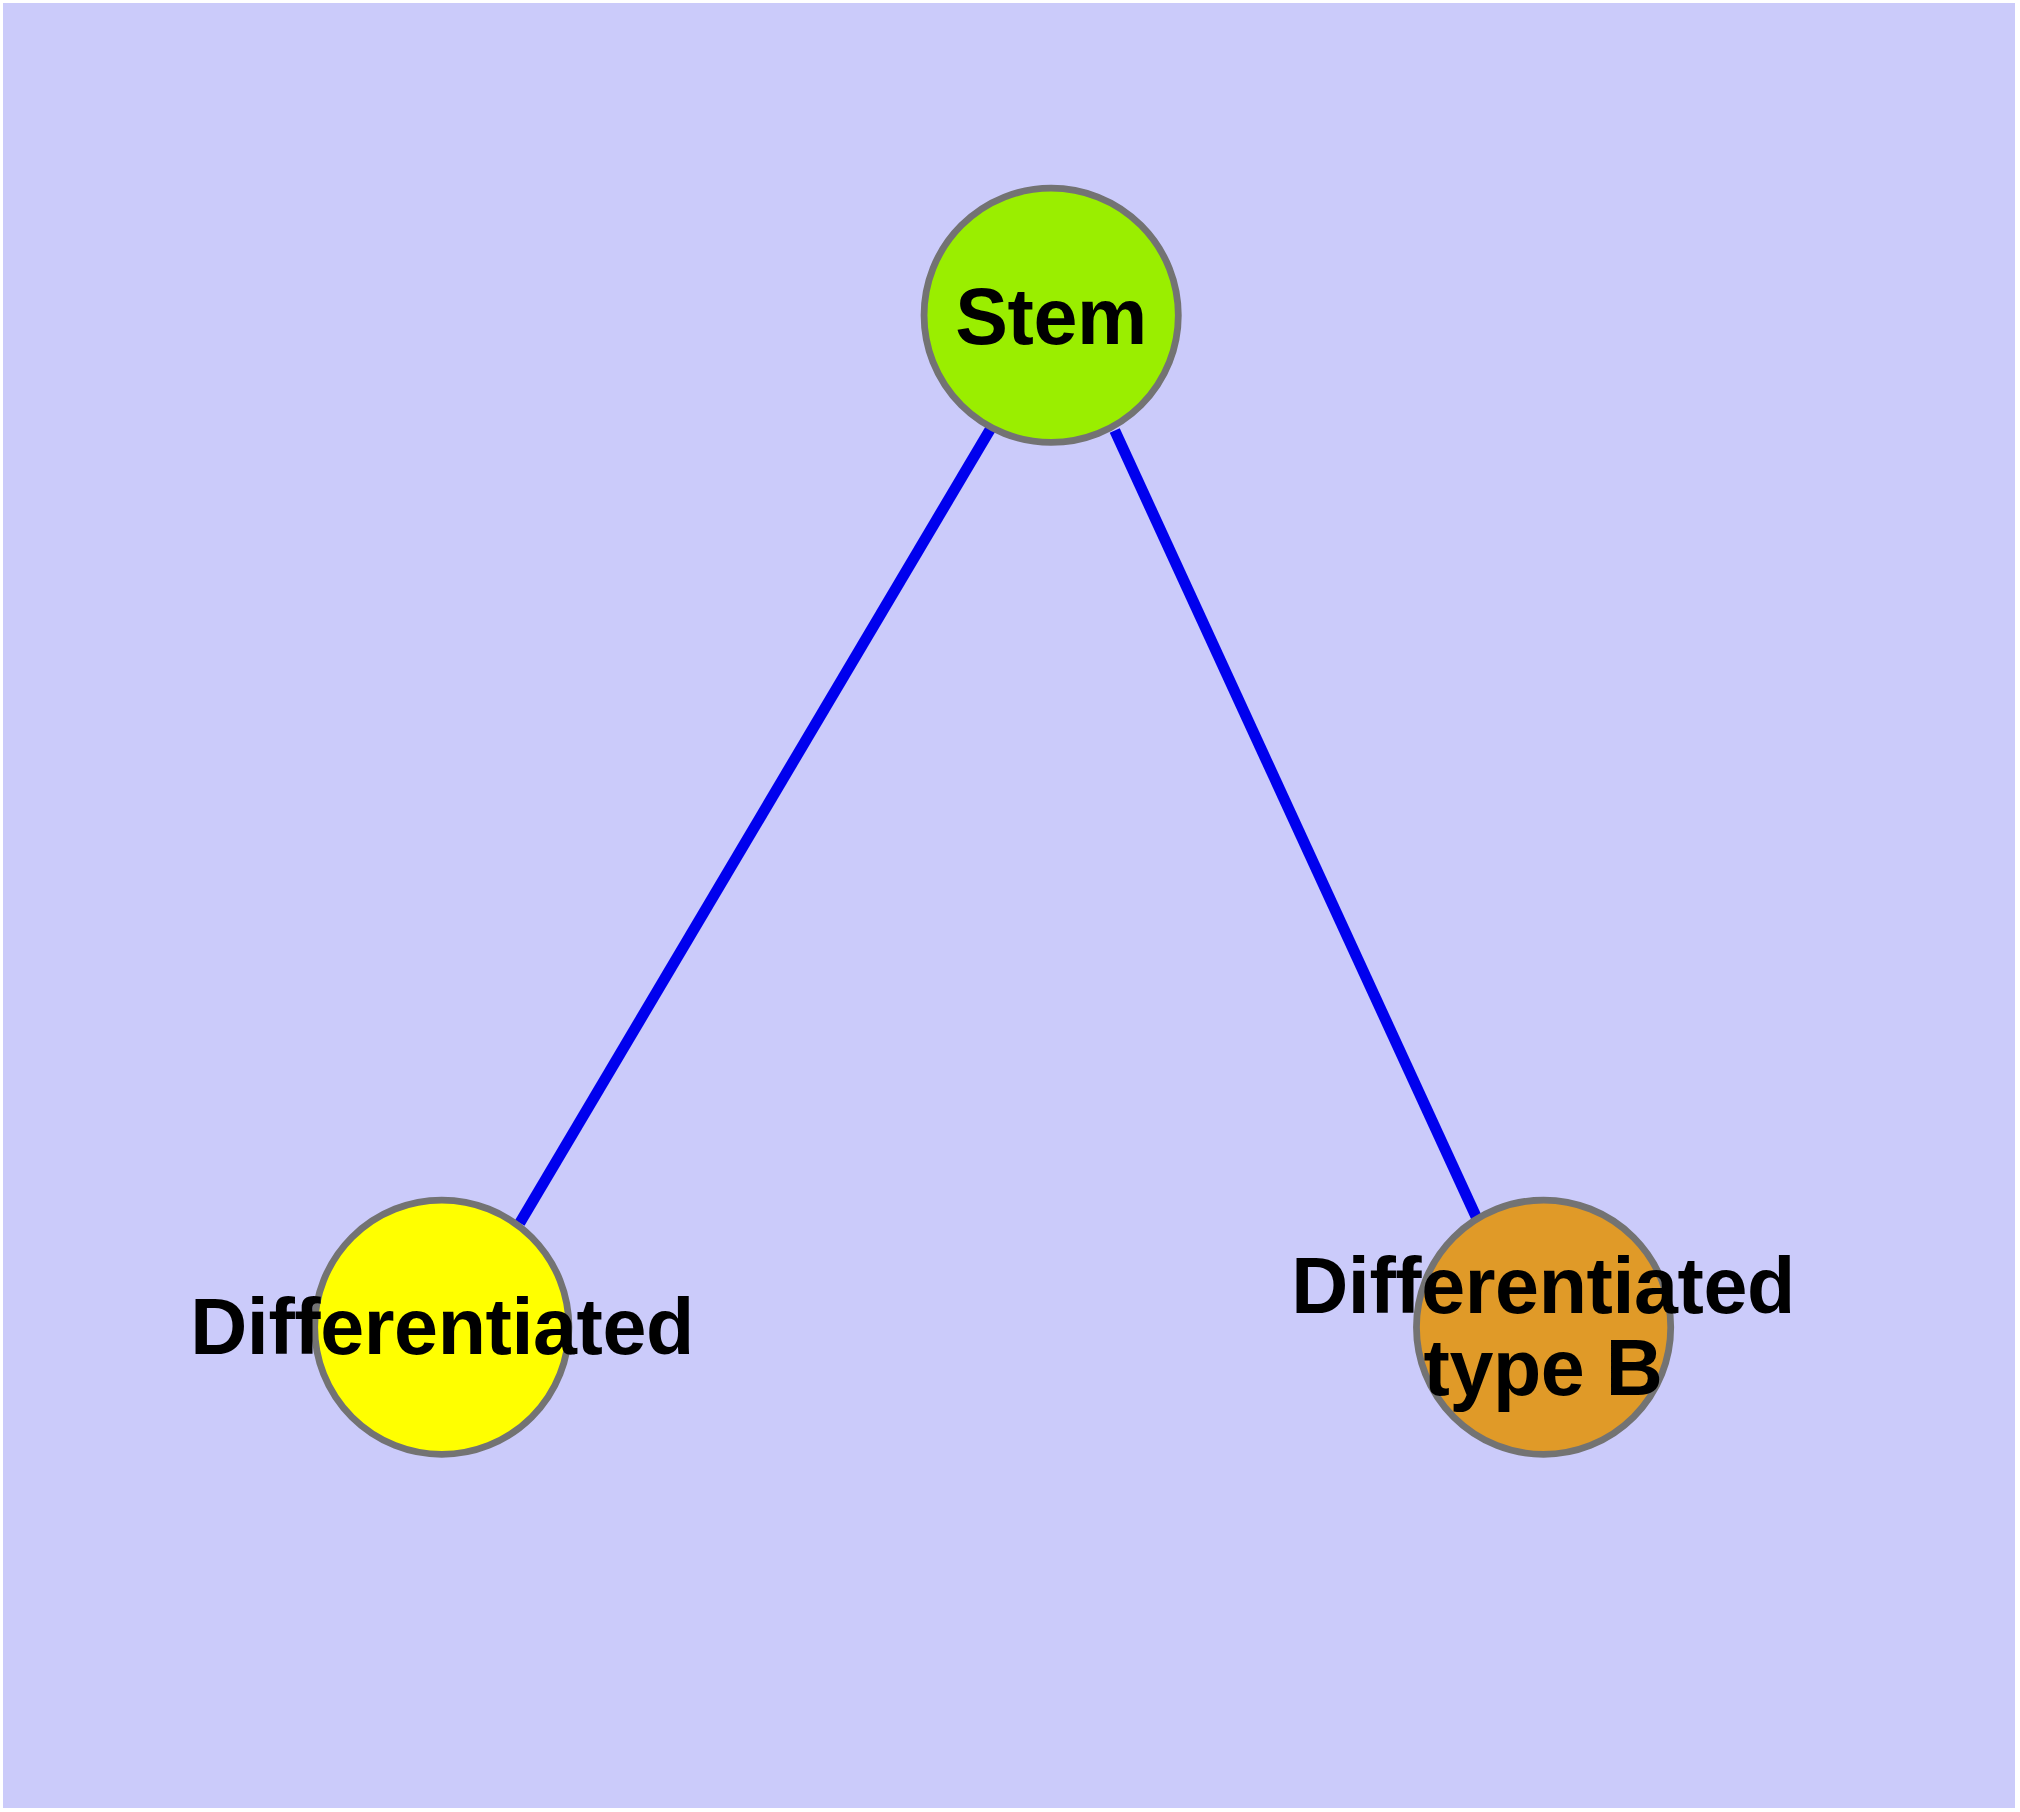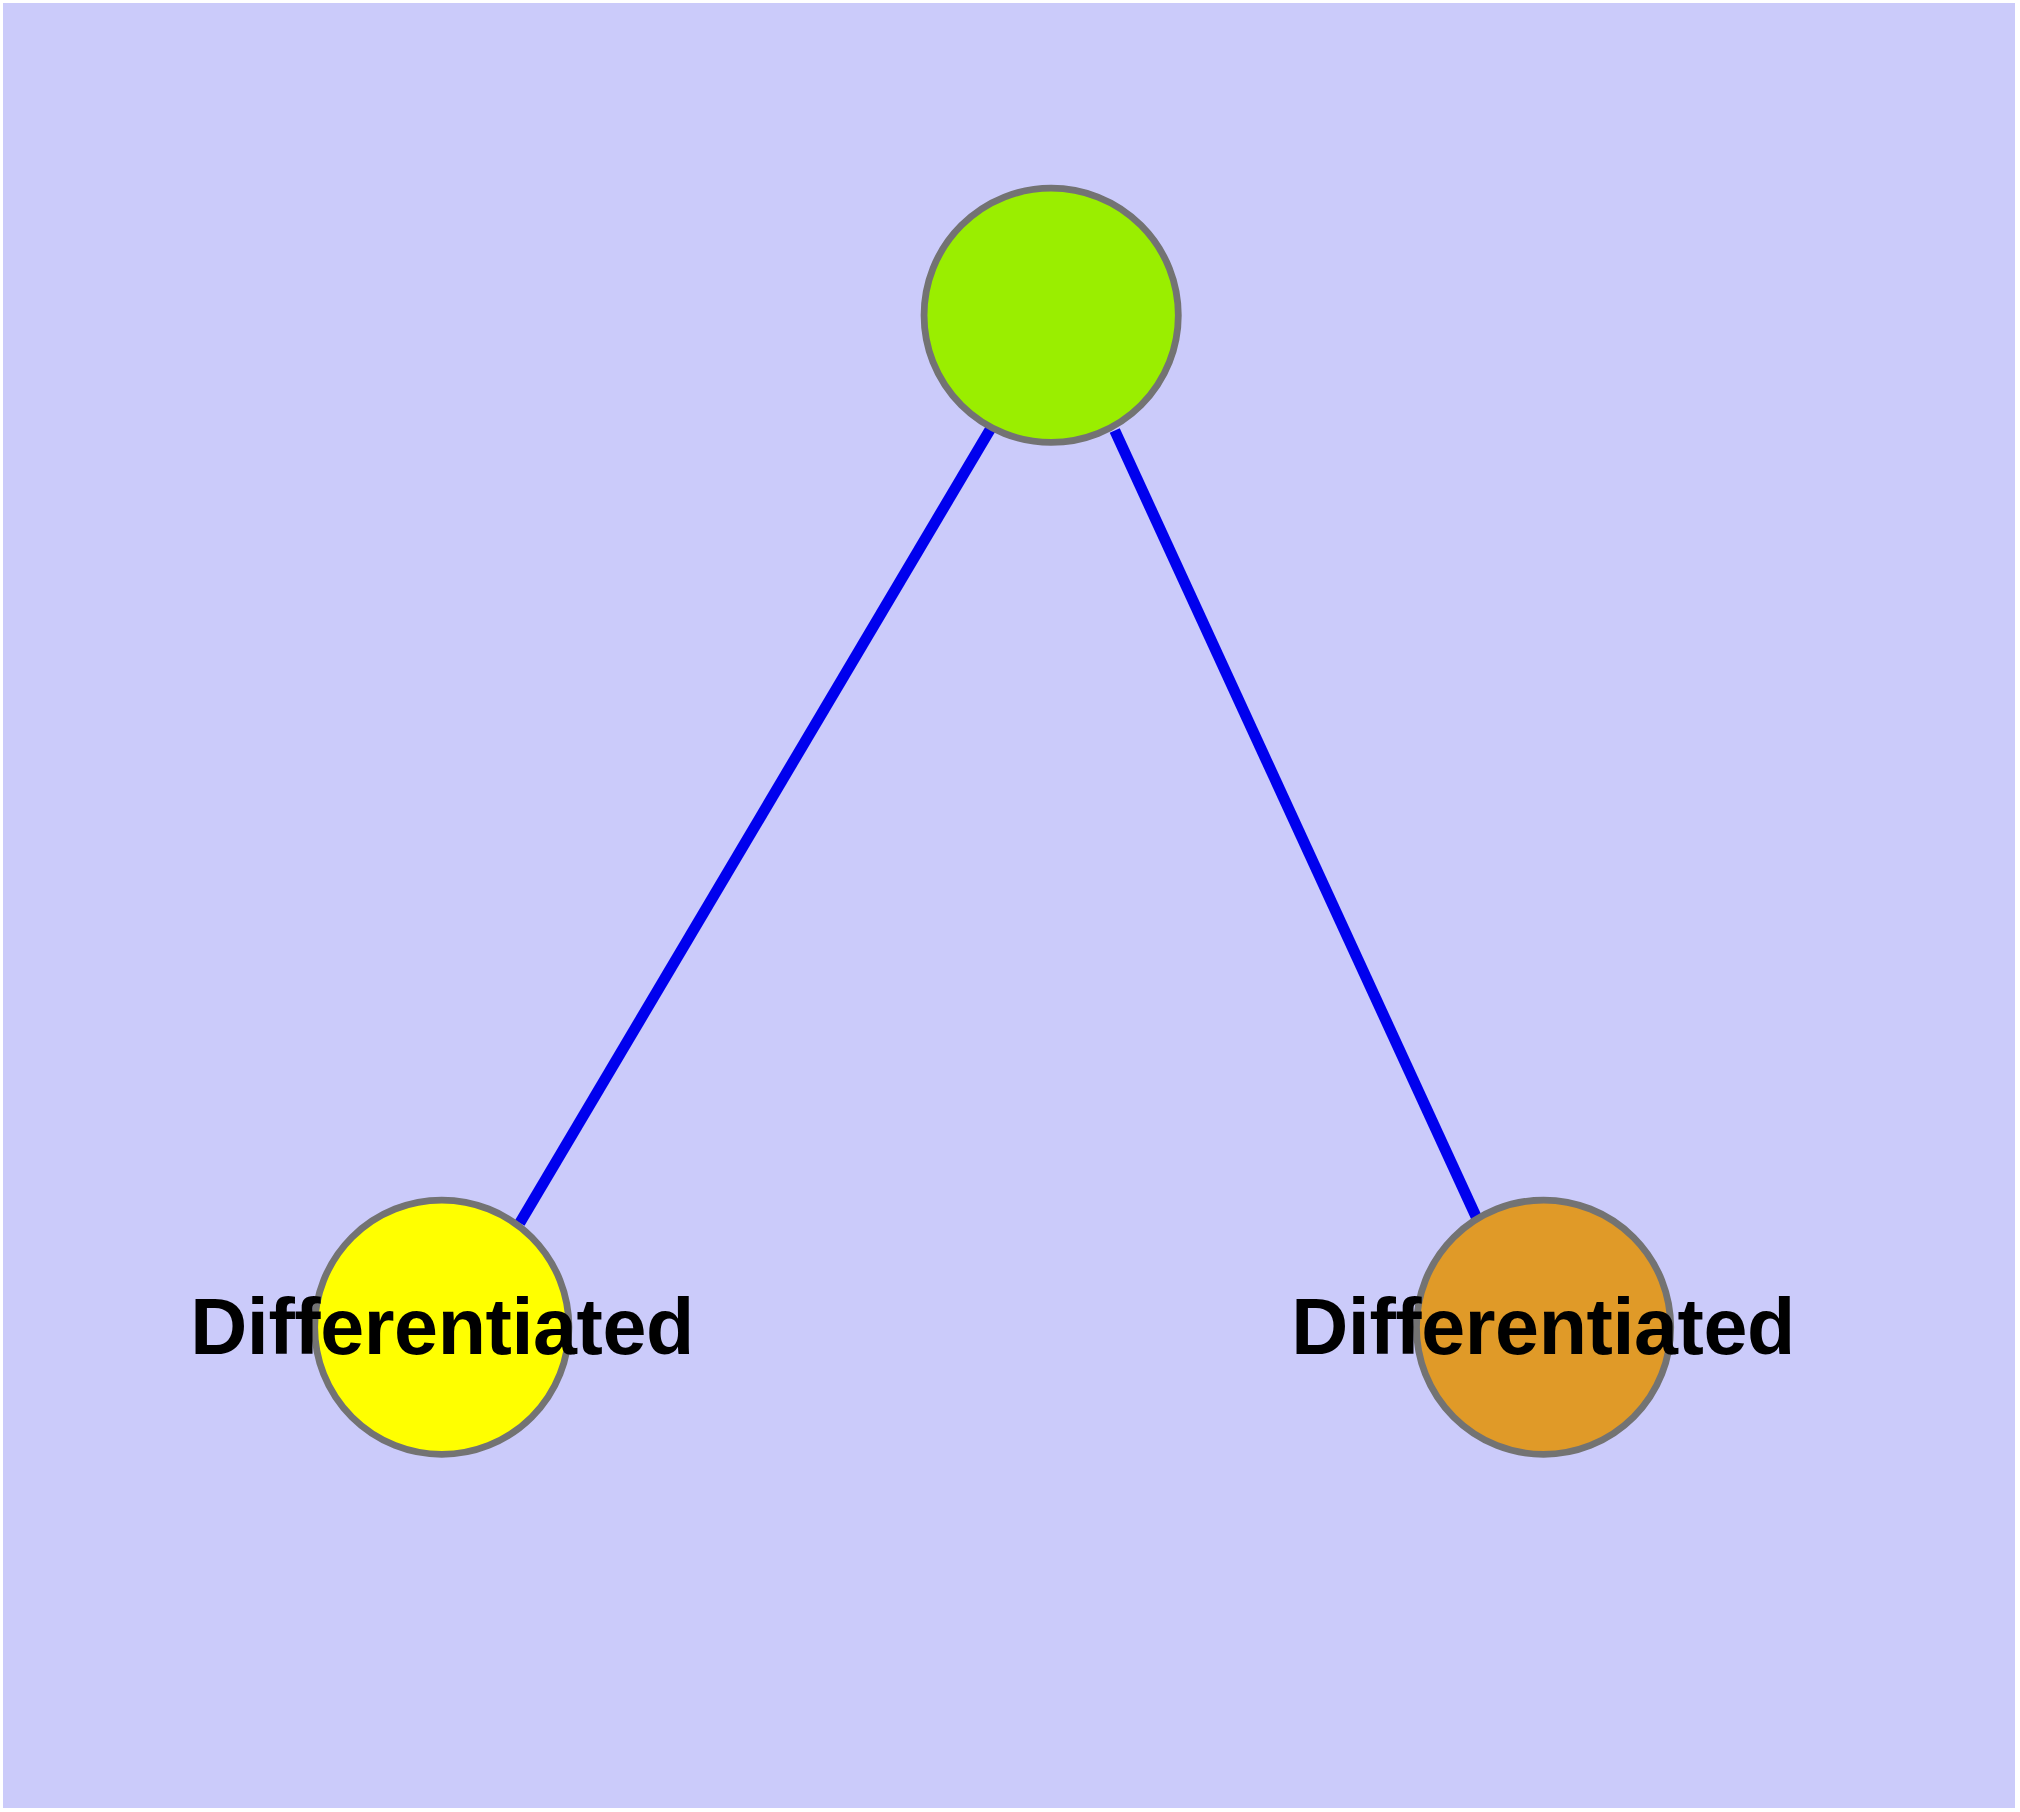--- a/index.html
+++ b/index.html
@@ -67,23 +67,27 @@
       <line class="edge-line" x1="1169" y1="505" x2="613" y2="1443"></line>
       <line class="edge-line" x1="1315" y1="508" x2="1742" y2="1437"></line>
     </g>
     <g>
       <circle class="node-circle" cx="1240" cy="372" r="150" fill="#9aee00"></circle>
       <circle class="node-circle" cx="521" cy="1566" r="150" fill="#ffff00"></circle>
       <circle class="node-circle" cx="1821" cy="1566" r="150" fill="#e09a28"></circle>
     </g>
   </svg>
 
+  <div class="node-label" style="left:1051px; top:317px;">
+    <div>Stem</div>
+  </div>
 
   <div class="node-label" style="left:442px; top:1327px;">
     <div>Differentiated</div>
   </div>
 
   <div class="node-label" style="left:1543px; top:1327px;">
     <div>Differentiated</div>
+    <div>type B</div>
   </div>
 
 </div>
 
 
 </body></html>

